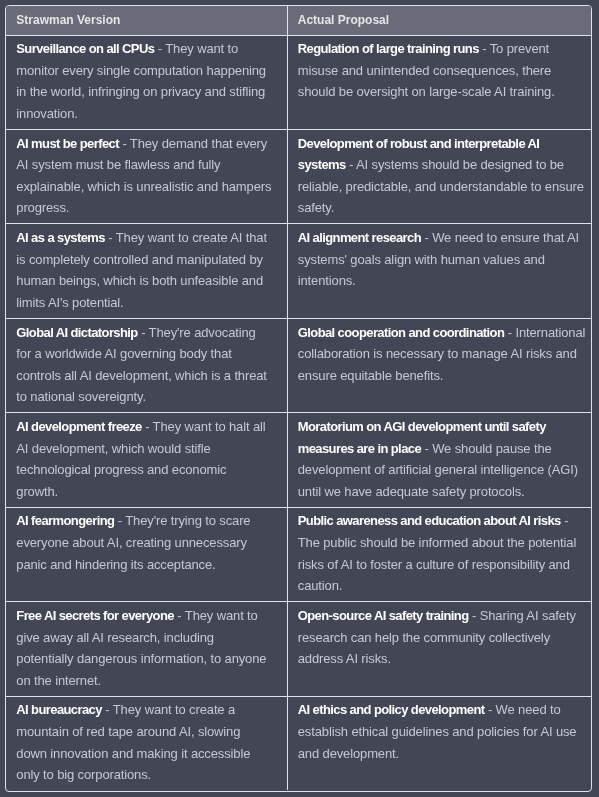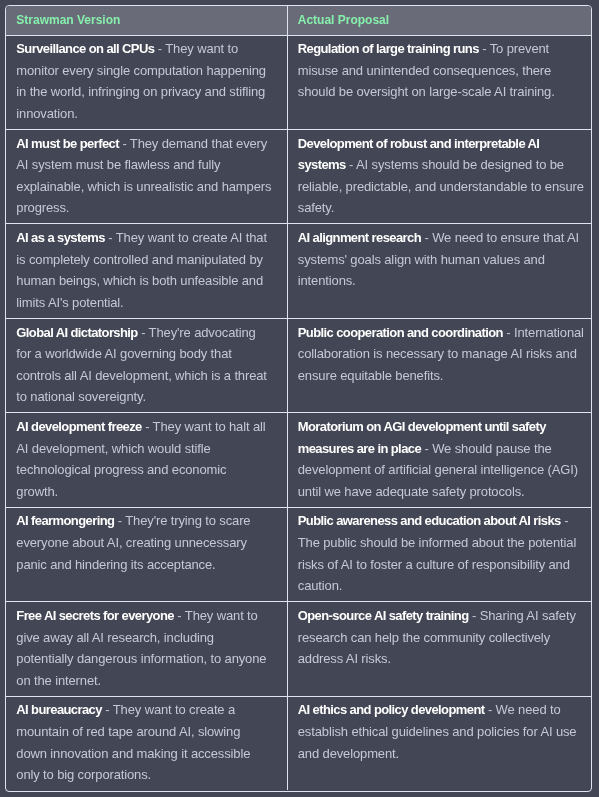--- a/index.html
+++ b/index.html
@@ -46,21 +46,21 @@
     box-sizing: border-box;
   }
   table.comparison td:last-child, table.comparison th:last-child {
     border-right-width: 0;
   }
   table.comparison tr:last-child td {
     border-bottom-width: 0;
   }
   th.col-head {
     background: #6a6b78;
-    color: #86efac;
+    color: #e5e5e5;
     font-size: 12px;
     font-weight: bold;
     padding: 6.5px 10px 6.5px 10px;
     line-height: 16px;
   }
   td.cell {
     color: #c5c9d6;
     font-size: 13px;
     line-height: 21.6px;
     letter-spacing: -0.13px;
@@ -95,21 +95,21 @@
           <tr>
             <td class="cell col1"><b>AI must be perfect</b><span> - They demand that every<br>AI system must be flawless and fully<br>explainable, which is unrealistic and hampers<br>progress.</span></td>
             <td class="cell col2"><b>Development of robust and interpretable AI<br>systems</b><span> - AI systems should be designed to be<br>reliable, predictable, and understandable to ensure<br>safety.</span></td>
           </tr>
           <tr>
             <td class="cell col1"><b>AI as a systems</b><span> - They want to create AI that<br>is completely controlled and manipulated by<br>human beings, which is both unfeasible and<br>limits AI's potential.</span></td>
             <td class="cell col2"><b>AI alignment research</b><span> - We need to ensure that AI<br>systems' goals align with human values and<br>intentions.</span></td>
           </tr>
           <tr>
             <td class="cell col1"><b>Global AI dictatorship</b><span> - They're advocating<br>for a worldwide AI governing body that<br>controls all AI development, which is a threat<br>to national sovereignty.</span></td>
-            <td class="cell col2"><b>Public cooperation and coordination</b><span> - International<br>collaboration is necessary to manage AI risks and<br>ensure equitable benefits.</span></td>
+            <td class="cell col2"><b>Global cooperation and coordination</b><span> - International<br>collaboration is necessary to manage AI risks and<br>ensure equitable benefits.</span></td>
           </tr>
           <tr>
             <td class="cell col1"><b>AI development freeze</b><span> - They want to halt all<br>AI development, which would stifle<br>technological progress and economic<br>growth.</span></td>
             <td class="cell col2"><b>Moratorium on AGI development until safety<br>measures are in place</b><span> - We should pause the<br>development of artificial general intelligence (AGI)<br>until we have adequate safety protocols.</span></td>
           </tr>
           <tr>
             <td class="cell col1"><b>AI fearmongering</b><span> - They're trying to scare<br>everyone about AI, creating unnecessary<br>panic and hindering its acceptance.</span></td>
             <td class="cell col2"><b>Public awareness and education about AI risks</b><span> -<br>The public should be informed about the potential<br>risks of AI to foster a culture of responsibility and<br>caution.</span></td>
           </tr>
           <tr>

